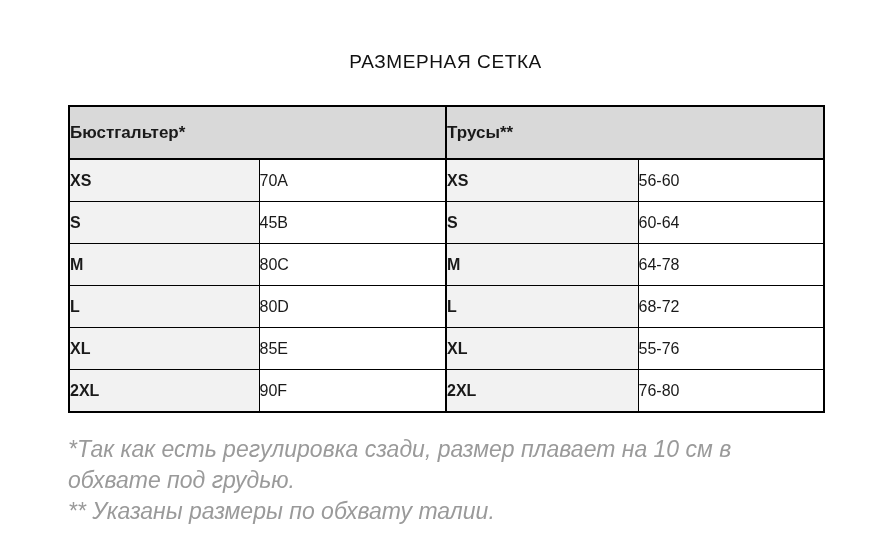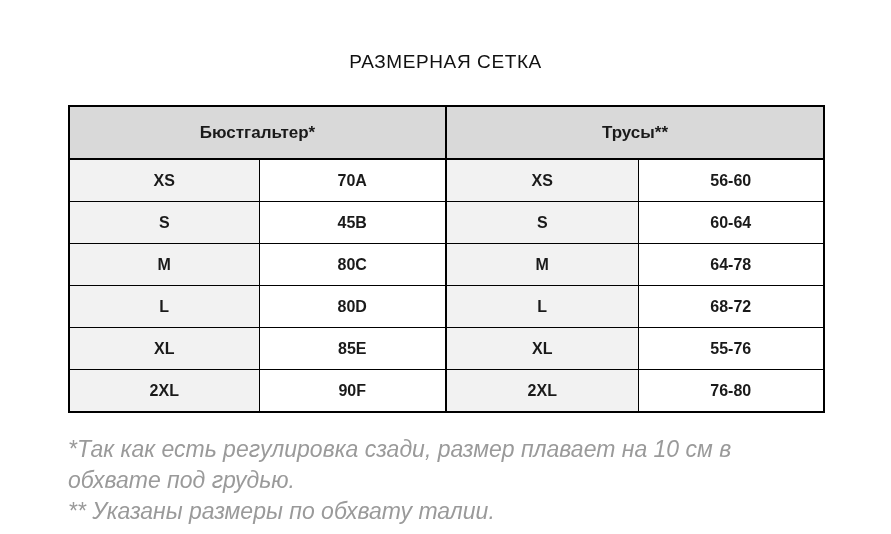--- a/index.html
+++ b/index.html
@@ -35,21 +35,21 @@
     top: 105px;
     left: 68px;
     width: 755px;
     border-collapse: collapse;
     table-layout: fixed;
     border: 2px solid #000000;
   }
   table.size-table th,
   table.size-table td {
     border: 1px solid #000000;
-    text-align: center;
+    text-align: left;
     vertical-align: middle;
     padding: 0;
     overflow: hidden;
   }
   table.size-table th {
     height: 51px;
     background: #d9d9d9;
     font-size: 17px;
     font-weight: 700;
     border-bottom: 2px solid #000000;
@@ -59,21 +59,21 @@
     font-size: 16px;
     margin-left: 40px;
   }
   td.size-cell {
     background: #f2f2f2;
     font-weight: 700;
     font-size: 15px;
   }
   td.value-cell {
     background: #ffffff;
-    font-weight: 700;
+    font-weight: 400;
   }
   .mid-divider {
     border-left: 2px solid #000000 !important;
   }
   .footnotes {
     position: absolute;
     left: 68px;
     top: 434px;
     width: 760px;
     font-style: italic;

